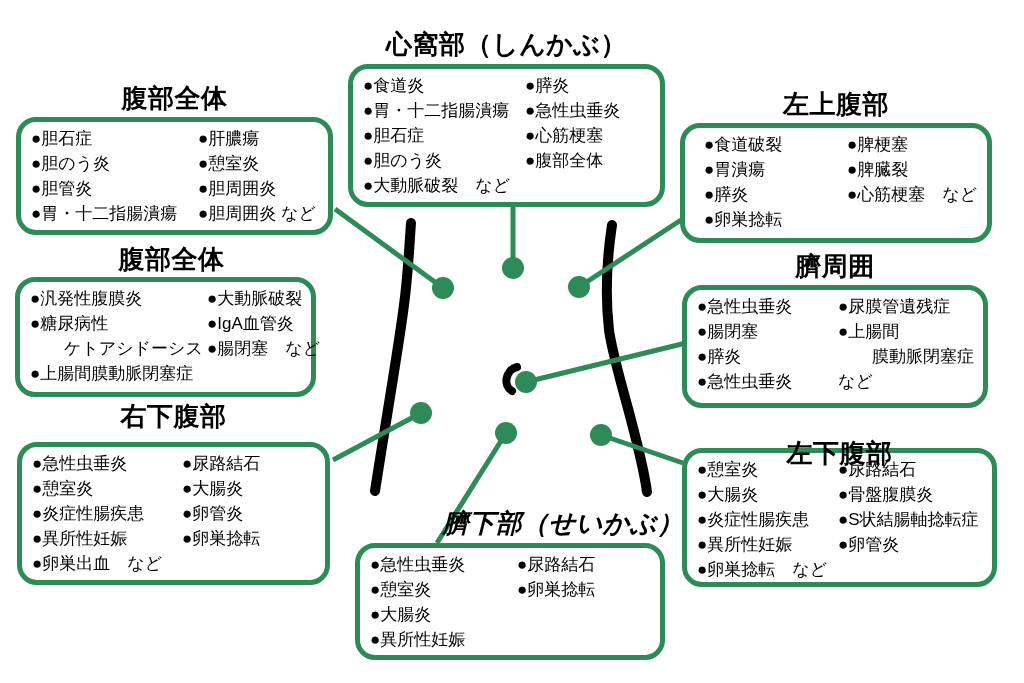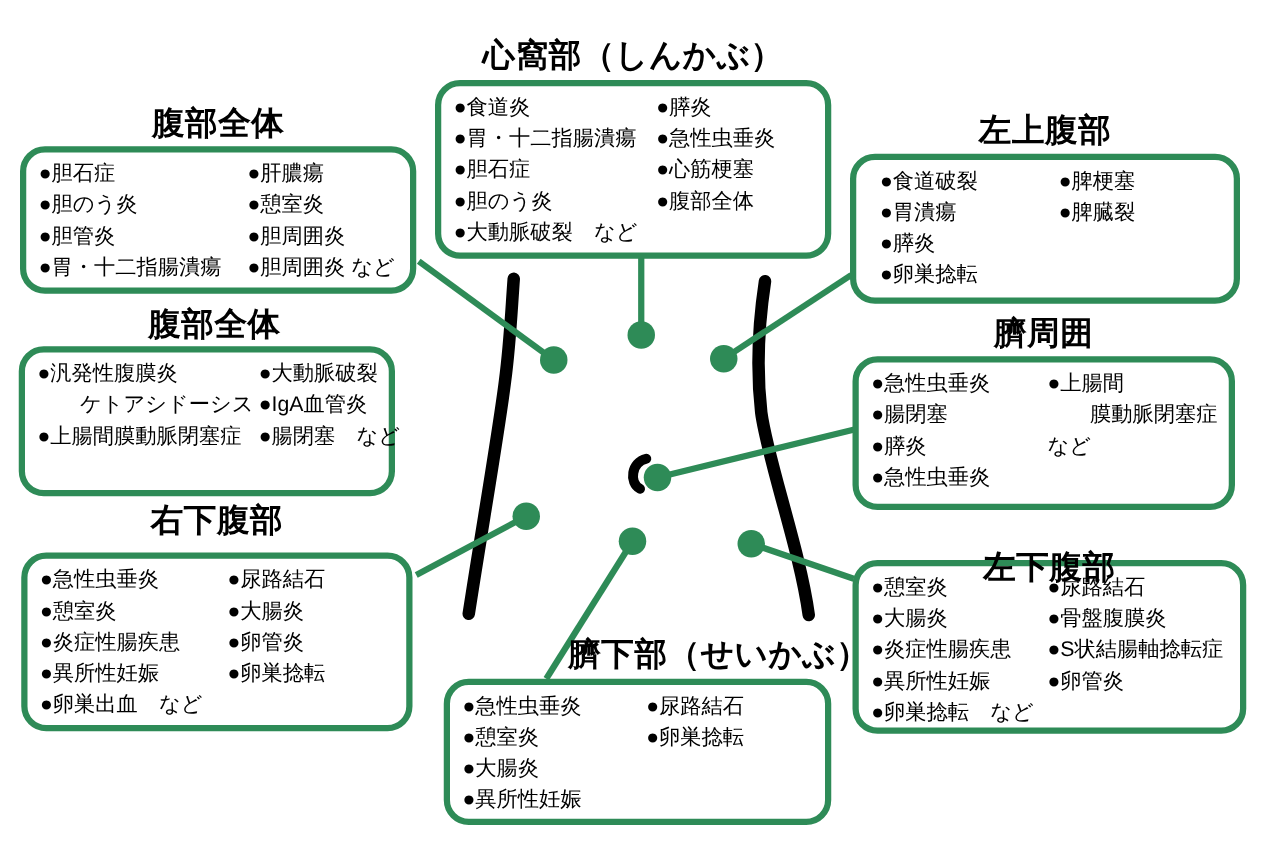--- a/index.html
+++ b/index.html
@@ -108,29 +108,31 @@
     <div class="box" style="left:680px;top:123px;width:312px;height:120px;padding-left:19px;">
       <div class="col c1">
           <div class="item">●食道破裂</div>
           <div class="item">●胃潰瘍</div>
           <div class="item">●膵炎</div>
           <div class="item">●卵巣捻転</div>
         </div>
       <div class="col c2">
           <div class="item">●脾梗塞</div>
           <div class="item">●脾臓裂</div>
+          <div class="item">●心筋梗塞　など</div>
         </div>
     </div>
   </div>
 
   <div class="region r3">
     <div class="rtitle" style="left:15px;top:245px;width:313px;">腹部全体</div>
     <div class="box" style="left:15px;top:277px;width:301px;height:120px;">
       <div class="col c1">
           <div class="item">●汎発性腹膜炎</div>
+          <div class="item">●糖尿病性</div>
           <div class="item">　　ケトアシドーシス</div>
           <div class="item">●上腸間膜動脈閉塞症</div>
         </div>
       <div class="col c2">
           <div class="item">●大動脈破裂</div>
           <div class="item">●IgA血管炎</div>
           <div class="item">●腸閉塞　など</div>
         </div>
     </div>
   </div>
@@ -138,20 +140,21 @@
   <div class="region r4">
     <div class="rtitle" style="left:682px;top:252px;width:306px;">臍周囲</div>
     <div class="box" style="left:682px;top:285px;width:306px;height:123px;">
       <div class="col c1">
           <div class="item">●急性虫垂炎</div>
           <div class="item">●腸閉塞</div>
           <div class="item">●膵炎</div>
           <div class="item">●急性虫垂炎</div>
         </div>
       <div class="col c2">
+          <div class="item">●尿膜管遺残症</div>
           <div class="item">●上腸間</div>
           <div class="item">　　膜動脈閉塞症</div>
           <div class="item">など</div>
         </div>
     </div>
   </div>
 
   <div class="region r5">
     <div class="rtitle" style="left:17px;top:402px;width:313px;">右下腹部</div>
     <div class="box" style="left:17px;top:442px;width:313px;height:143px;">
@@ -184,21 +187,21 @@
       <div class="col c2">
           <div class="item">●尿路結石</div>
           <div class="item">●骨盤腹膜炎</div>
           <div class="item">●S状結腸軸捻転症</div>
           <div class="item">●卵管炎</div>
         </div>
     </div>
   </div>
 
   <div class="region r7">
-    <div class="rtitle" style="left:420px;top:509px;width:310px;">臍下部（せいかぶ）</div>
+    <div class="rtitle" style="left:408px;top:509px;width:310px;font-style:italic;">臍下部（せいかぶ）</div>
     <div class="box" style="left:355px;top:543px;width:310px;height:117px;">
       <div class="col c1">
           <div class="item">●急性虫垂炎</div>
           <div class="item">●憩室炎</div>
           <div class="item">●大腸炎</div>
           <div class="item">●異所性妊娠</div>
         </div>
       <div class="col c2">
           <div class="item">●尿路結石</div>
           <div class="item">●卵巣捻転</div>

